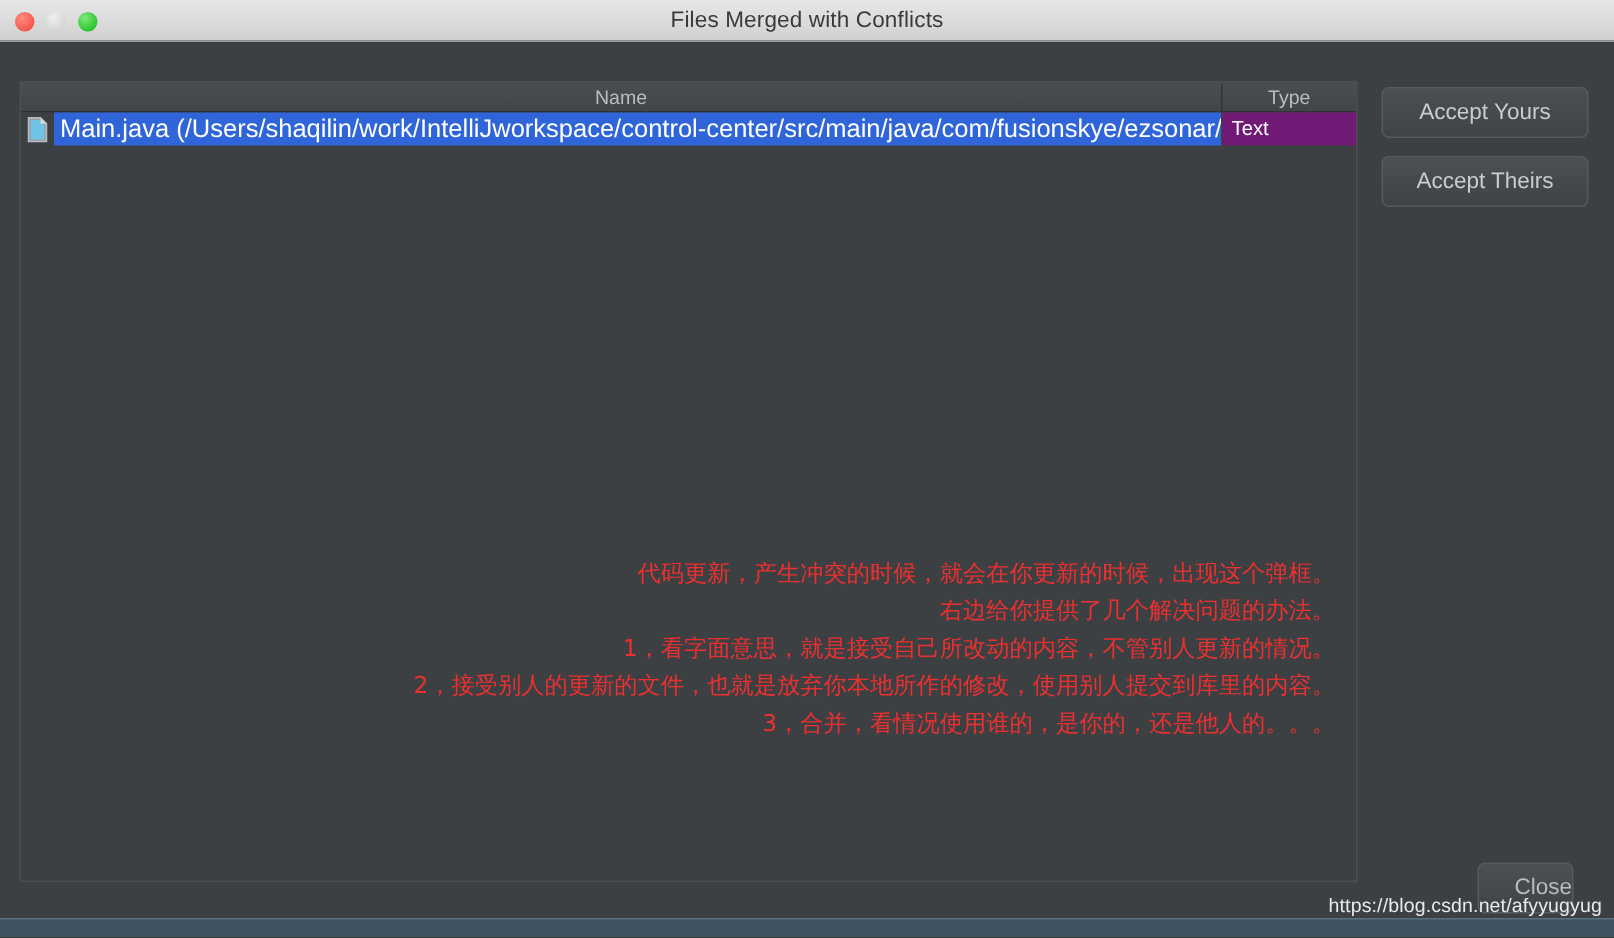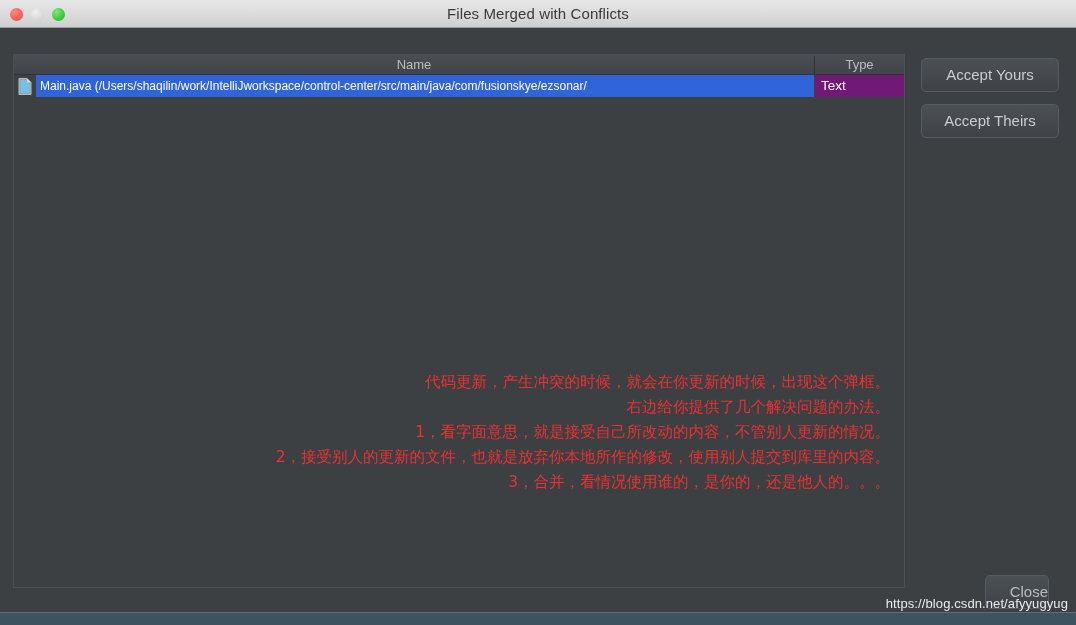--- a/index.html
+++ b/index.html
@@ -110,21 +110,21 @@
     width: 14px; height: 17px;
     margin: 1px auto 0 auto;
   }
   #row-name {
     position: absolute;
     left: 22px; top: 0;
     width: 778px; height: 22px;
     line-height: 22px;
     background: #2f65d8;
     color: #ffffff;
-    font-size: 12px;
+    font-size: 17px;
     padding-left: 4px;
     white-space: nowrap;
     overflow: hidden;
   }
   #row-type {
     position: absolute;
     left: 801px; top: 0;
     width: 89px; height: 22px;
     line-height: 22px;
     background: #701a75;

